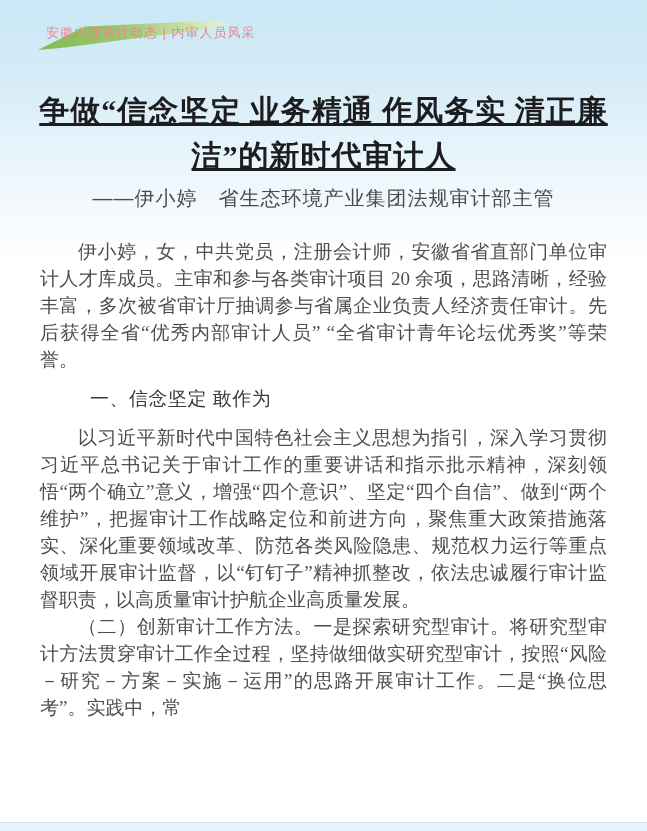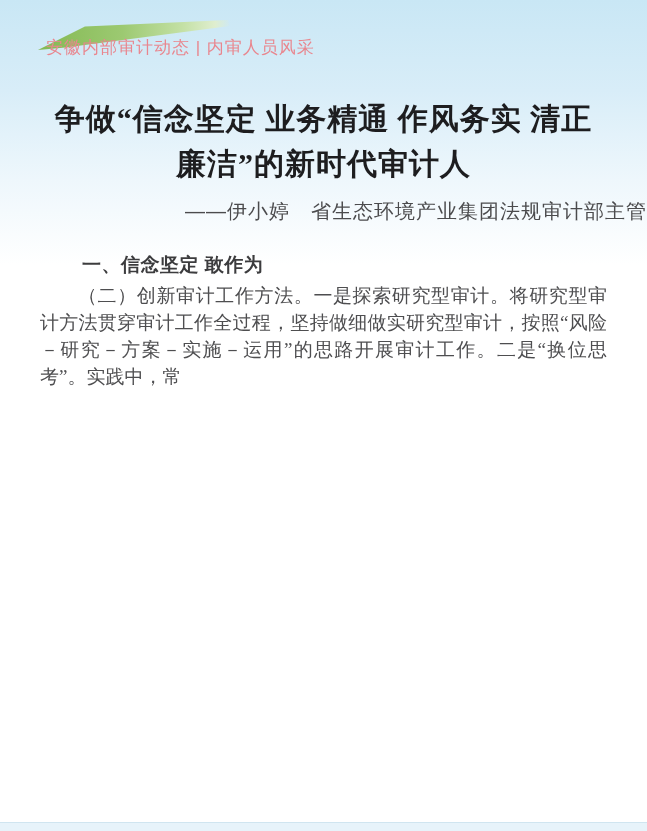--- a/index.html
+++ b/index.html
@@ -19,68 +19,69 @@
   .banner-swoosh {
     position: absolute;
     left: 34px; top: 20px;
     width: 196px; height: 30px;
     background: linear-gradient(92deg, #82b851 0%, #9cc971 45%, #c3e0a4 75%, #dfeecf 92%, rgba(223,238,207,0) 100%);
     clip-path: polygon(2% 100%, 26% 22%, 99% 0%, 100% 20%, 16% 92%);
     z-index: 1;
   }
   .banner {
     position: absolute;
-    left: 46px; top: 36px;
+    left: 46px; top: 24px;
     z-index: 2;
     font-family: "Liberation Sans", sans-serif;
-    font-size: 17px;
+    font-size: 13px;
     letter-spacing: 1px;
     color: #e9868e;
     white-space: nowrap;
   }
   
   .title {
-    margin: 12px;
+    margin: 4px;
     padding: 84px 32px 0 32px;
     text-align: center;
     font-family: "Liberation Serif", serif;
     font-weight: bold;
     font-size: 30px;
     line-height: 45px;
     letter-spacing: 1px;
     color: #1d1d1f;
+    text-decoration: underline;
   }
   .subtitle {
     margin-top: 7px;
-    text-align: right;
+    text-align: center;
     font-family: "Liberation Sans", sans-serif;
     font-size: 20px;
     letter-spacing: 1px;
     color: #4b4b4d;
   }
   
   .content {
     margin-top: 26px;
     padding: 0 40px;
     font-family: "Liberation Serif", serif;
     font-size: 19px;
     line-height: 27px;
     color: #4e4e50;
     text-align: justify;
   }
   .content p {
     margin: 0;
     text-indent: 2em;
   }
   .content h2 {
-    margin: 4px;
+    margin: 12px;
     font-family: "Liberation Sans", sans-serif;
     font-size: 19px;
     line-height: 27px;
-    font-weight: bold;
+    font-weight: normal;
     color: #3c3c3e;
     text-indent: 2em;
     letter-spacing: 0.5px;
   }
   
   .bottom-strip {
     position: absolute;
     left: 0; bottom: 0;
     width: 100%; height: 8px;
     background: #e7f3fa;
@@ -94,19 +95,21 @@
 <div class="page">
 
   <div class="banner-swoosh"></div>
   <div class="banner">安徽内部审计动态 | 内审人员风采</div>
 
   <h1 class="title">争做“信念坚定 业务精通 作风务实 清正廉洁”的新时代审计人</h1>
 
   <div class="subtitle">——伊小婷　省生态环境产业集团法规审计部主管</div>
 
   <div class="content">
+    <p>伊小婷，女，中共党员，注册会计师，安徽省省直部门单位审计人才库成员。主审和参与各类审计项目 20 余项，思路清晰，经验丰富，多次被省审计厅抽调参与省属企业负责人经济责任审计。先后获得全省“优秀内部审计人员” “全省审计青年论坛优秀奖”等荣誉。</p>
     <h2>一、信念坚定 敢作为</h2>
+    <p>以习近平新时代中国特色社会主义思想为指引，深入学习贯彻习近平总书记关于审计工作的重要讲话和指示批示精神，深刻领悟“两个确立”意义，增强“四个意识”、坚定“四个自信”、做到“两个维护”，把握审计工作战略定位和前进方向，聚焦重大政策措施落实、深化重要领域改革、防范各类风险隐患、规范权力运行等重点领域开展审计监督，以“钉钉子”精神抓整改，依法忠诚履行审计监督职责，以高质量审计护航企业高质量发展。</p>
     <p>（二）创新审计工作方法。一是探索研究型审计。将研究型审计方法贯穿审计工作全过程，坚持做细做实研究型审计，按照“风险－研究－方案－实施－运用”的思路开展审计工作。二是“换位思考”。实践中，常</p>
   </div>
 
   <div class="bottom-strip"></div>
 
 </div>
 
 </body></html>

